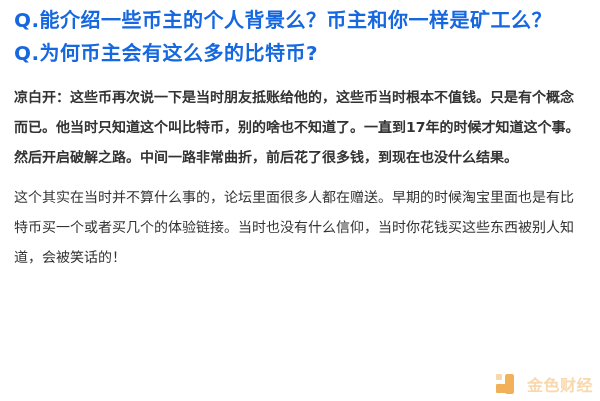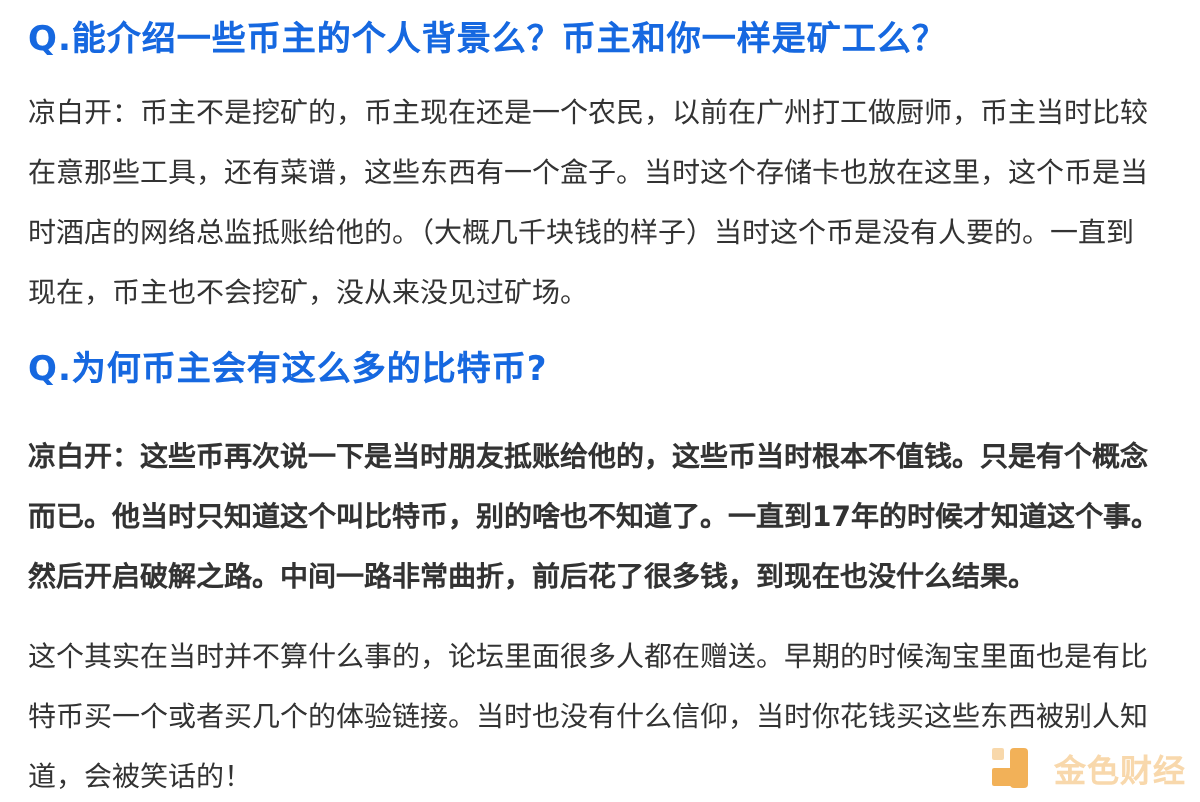--- a/index.html
+++ b/index.html
@@ -16,21 +16,21 @@
     overflow: hidden;
   }
   .article {
     position: relative;
     width: 600px; height: 401px;
     padding: 8px 20px 0 14px;
   }
   .question {
     color: var(--question-blue);
     font-weight: bold;
-    font-size: 17px;
+    font-size: 20px;
     line-height: 20px;
     letter-spacing: 0.5px;
   }
   .q-first { margin-top: 2px; }
   .q-second { margin-top: 13px; }
   .answer {
     color: var(--body-text);
     font-size: 14px;
     line-height: 30px;
     word-break: break-all;
@@ -60,21 +60,20 @@
     opacity: 0.42;
   }
 </style>
 </head>
 <body>
 
 <div class="article">
 
   <h2 class="question q-first">Q.能介绍一些币主的个人背景么？币主和你一样是矿工么？</h2>
 
-  <p class="answer p1">凉白开：币主不是挖矿的，币主现在还是一个农民，以前在广州打工做厨师，币主当时比较在意那些工具，还有菜谱，这些东西有一个盒子。当时这个存储卡也放在这里，这个币是当时酒店的网络总监抵账给他的。（大概几千块钱的样子）当时这个币是没有人要的。一直到现在，币主也不会挖矿，没从来没见过矿场。</p>
 
   <h2 class="question q-second">Q.为何币主会有这么多的比特币?</h2>
 
   <p class="answer p2">凉白开：这些币再次说一下是当时朋友抵账给他的，这些币当时根本不值钱。只是有个概念而已。他当时只知道这个叫比特币，别的啥也不知道了。一直到17年的时候才知道这个事。然后开启破解之路。中间一路非常曲折，前后花了很多钱，到现在也没什么结果。</p>
 
   <p class="answer p3">这个其实在当时并不算什么事的，论坛里面很多人都在赠送。早期的时候淘宝里面也是有比特币买一个或者买几个的体验链接。当时也没有什么信仰，当时你花钱买这些东西被别人知道，会被笑话的！</p>
 
   <div class="watermark">
     <span class="watermark-logo">
       <svg width="19" height="20" viewBox="0 0 19 20" xmlns="http://www.w3.org/2000/svg" aria-hidden="true">

